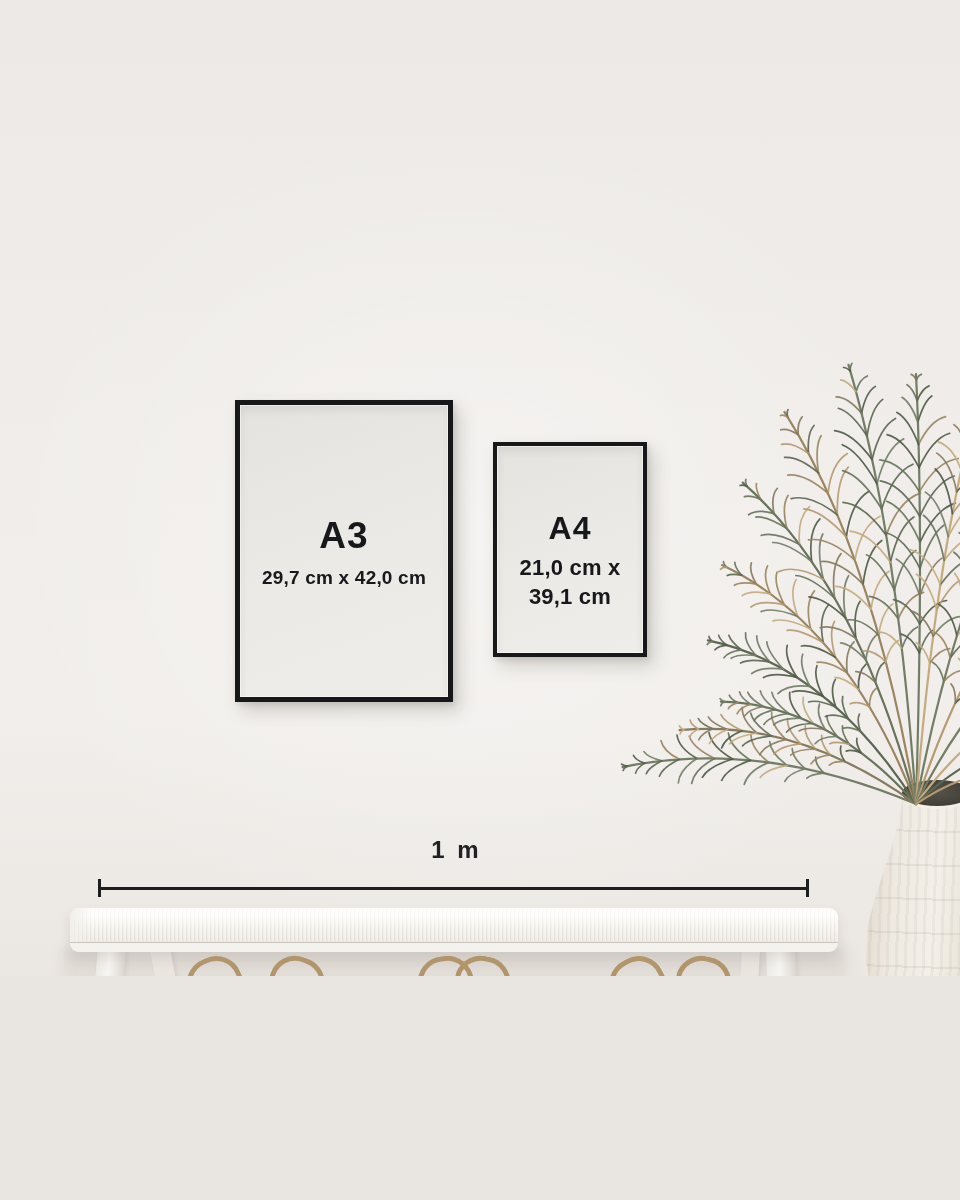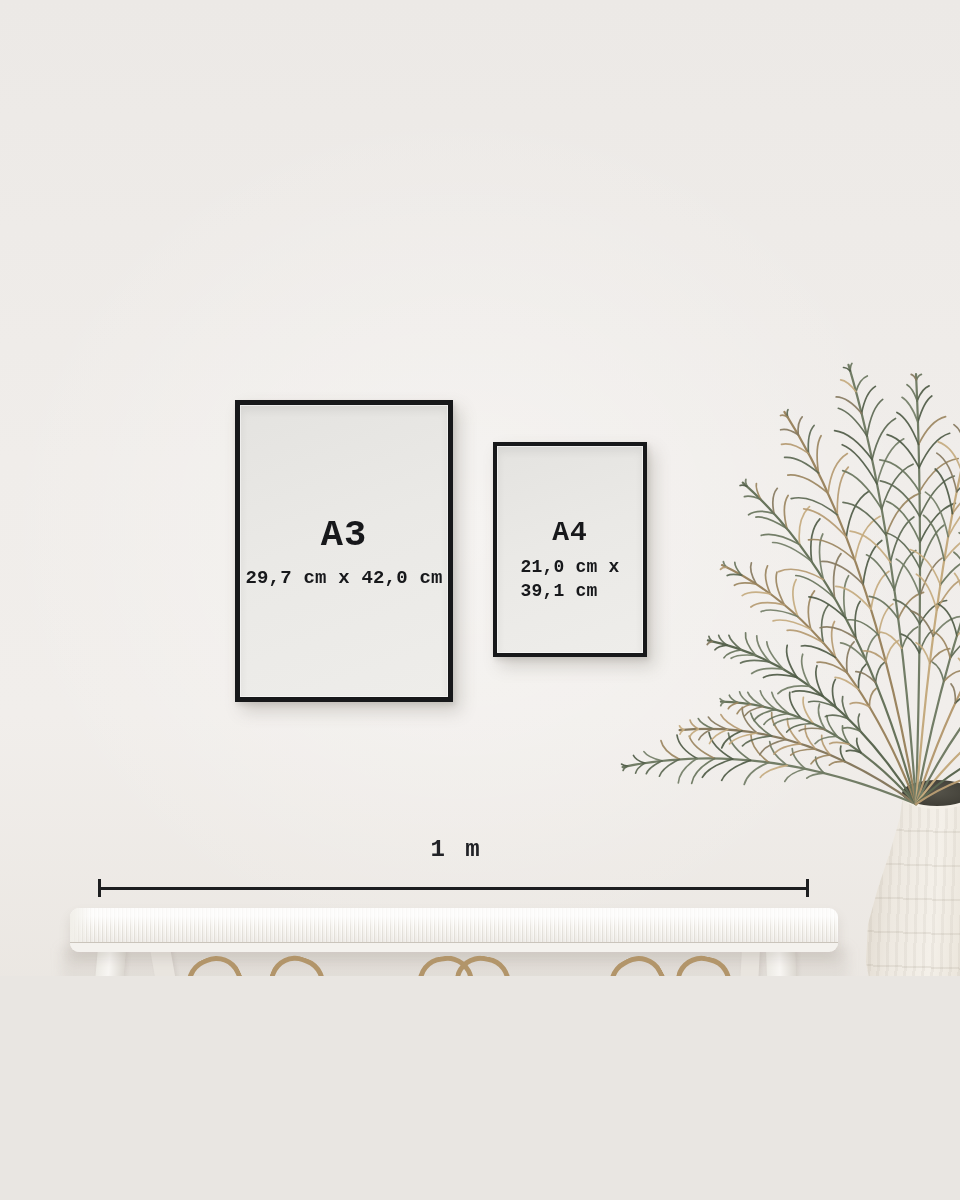--- a/index.html
+++ b/index.html
@@ -1,17 +1,17 @@
 <!DOCTYPE html>
 <html style="--frame-border: #17181a; --poster-paper: #e9e8e5; --label-text: #17181b; --scale-line: #1d1e20; --wall: #f0edea; --baseboard: #f5f3f0; --floor-mid: #ddae6f; --bench-white: #f5f3ef; --basket-tan: #c6ab81; --basket-dark: #54483a; --vase-cream: #efebe3; --plant-green: #5e6a54; --plant-dry: #b59a71;"><head>
 <meta charset="utf-8">
 <style>
   html,body{margin:0;padding:0;background:#e9e6e2;}
   #stage{position:relative;width:960px;height:976px;overflow:hidden;
-         font-family:Liberation Mono, monospace;}
+         font-family:Liberation Sans, sans-serif;}
 
   
   .wall{position:absolute;left:0;top:0;width:960px;height:1022px;z-index:1;
     background:
       radial-gradient(ellipse 70% 60% at 48% 52%, rgba(255,255,255,0.35), rgba(255,255,255,0) 70%),
       linear-gradient(180deg,#ecc 0,#ece9e6 0%, #f0edea 45%, #f1eeeb 70%, #eae6e1 100%);
     background-color:var(--wall,#f0edea);}
   .baseboard{position:absolute;left:0;top:1022px;width:960px;height:44px;z-index:2;
     background:linear-gradient(180deg,#d8d4cf 0,#d8d4cf 2px,#f6f4f1 8px,#f2f0ec 70%,#ddd8d2 96%,#cfc9c2 100%);
     background-color:var(--baseboard,#f5f3f0);}
@@ -30,24 +30,24 @@
   .frame .paper{position:absolute;display:flex;flex-direction:column;align-items:center;justify-content:center;
     background:linear-gradient(160deg,#e4e3e0 0%,#eae9e6 45%,#eeedea 100%);
     background-color:var(--poster-paper,#e9e8e5);
     box-shadow:inset 0 0 0 1px rgba(255,255,255,0.55), inset 0 5px 10px rgba(0,0,0,0.07);}
   .frame-a3{left:235px;top:400px;width:218px;height:302px;}
   .frame-a3 .paper{inset:5px;}
   .frame-a4{left:493px;top:442px;width:154px;height:215px;}
   .frame-a4 .paper{inset:4px;}
   .size-label{color:var(--label-text,#17181b);font-weight:700;letter-spacing:1px;line-height:1;}
   .frame-a3 .size-label{font-size:37px;transform:translateY(2px);}
-  .frame-a4 .size-label{font-size:28px;transform:translateY(12px);}
-  .dims{color:var(--label-text,#17181b);font-weight:700;letter-spacing:0.2px;}
+  .frame-a4 .size-label{font-size:32px;transform:translateY(12px);}
+  .dims{color:var(--label-text,#17181b);font-weight:700;letter-spacing:0.2px;text-align:center;}
   .frame-a3 .dims{font-size:19px;margin-top:13px;transform:translateY(2px);}
-  .frame-a4 .dims{font-size:18px;line-height:1.32;margin-top:9px;transform:translateY(12px);}
+  .frame-a4 .dims{font-size:22px;line-height:1.32;margin-top:9px;transform:translateY(12px);}
 
   
   .scale{position:absolute;z-index:4;}
   .scale-line{position:absolute;left:100px;top:887px;width:709px;height:3px;background:var(--scale-line,#1d1e20);}
   .scale-tick{position:absolute;top:879px;width:3px;height:18px;background:var(--scale-line,#1d1e20);}
   .tick-left{left:98px;} .tick-right{left:806px;}
   .scale-label{position:absolute;left:355px;top:838px;width:200px;text-align:center;
     font-size:24px;font-weight:700;color:#212226;word-spacing:6px;line-height:1;}
 
   

